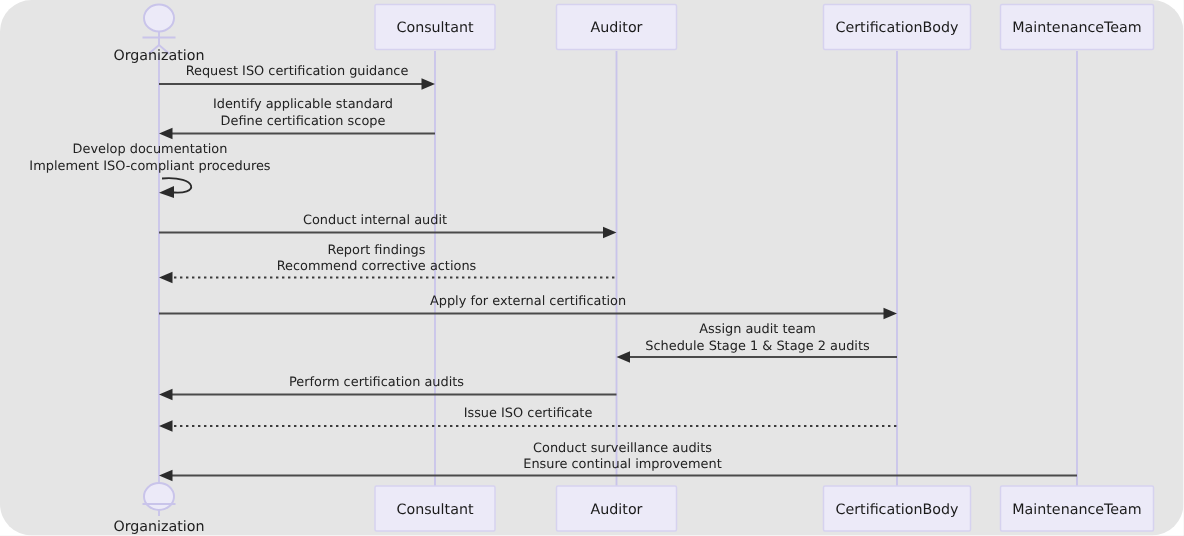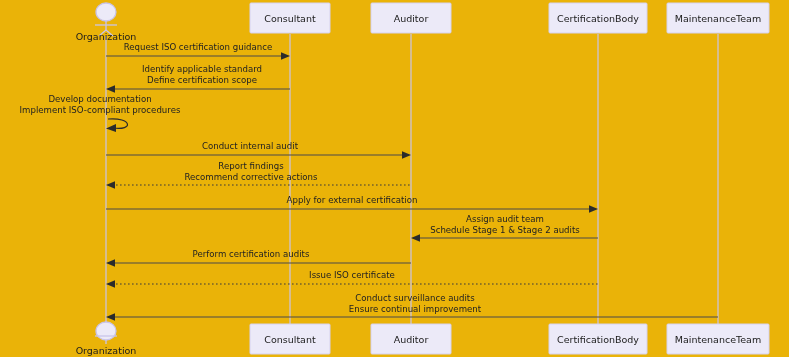--- a/index.html
+++ b/index.html
@@ -7,22 +7,23 @@
     padding: 0;
     background: #ffffff;
   }
   body {
     font-family: "DejaVu Sans", sans-serif;
   }
   #diagram-root {
     position: relative;
     width: 789px;
     height: 357px;
-    background: #eab308;
+    background: #e5e5e5;
     overflow: hidden;
+    border-radius: 21px;
   }
   svg.seq-canvas {
     position: absolute;
     left: 0;
     top: 0;
     width: 789px;
     height: 357px;
     display: block;
   }
   .participant-box rect {

